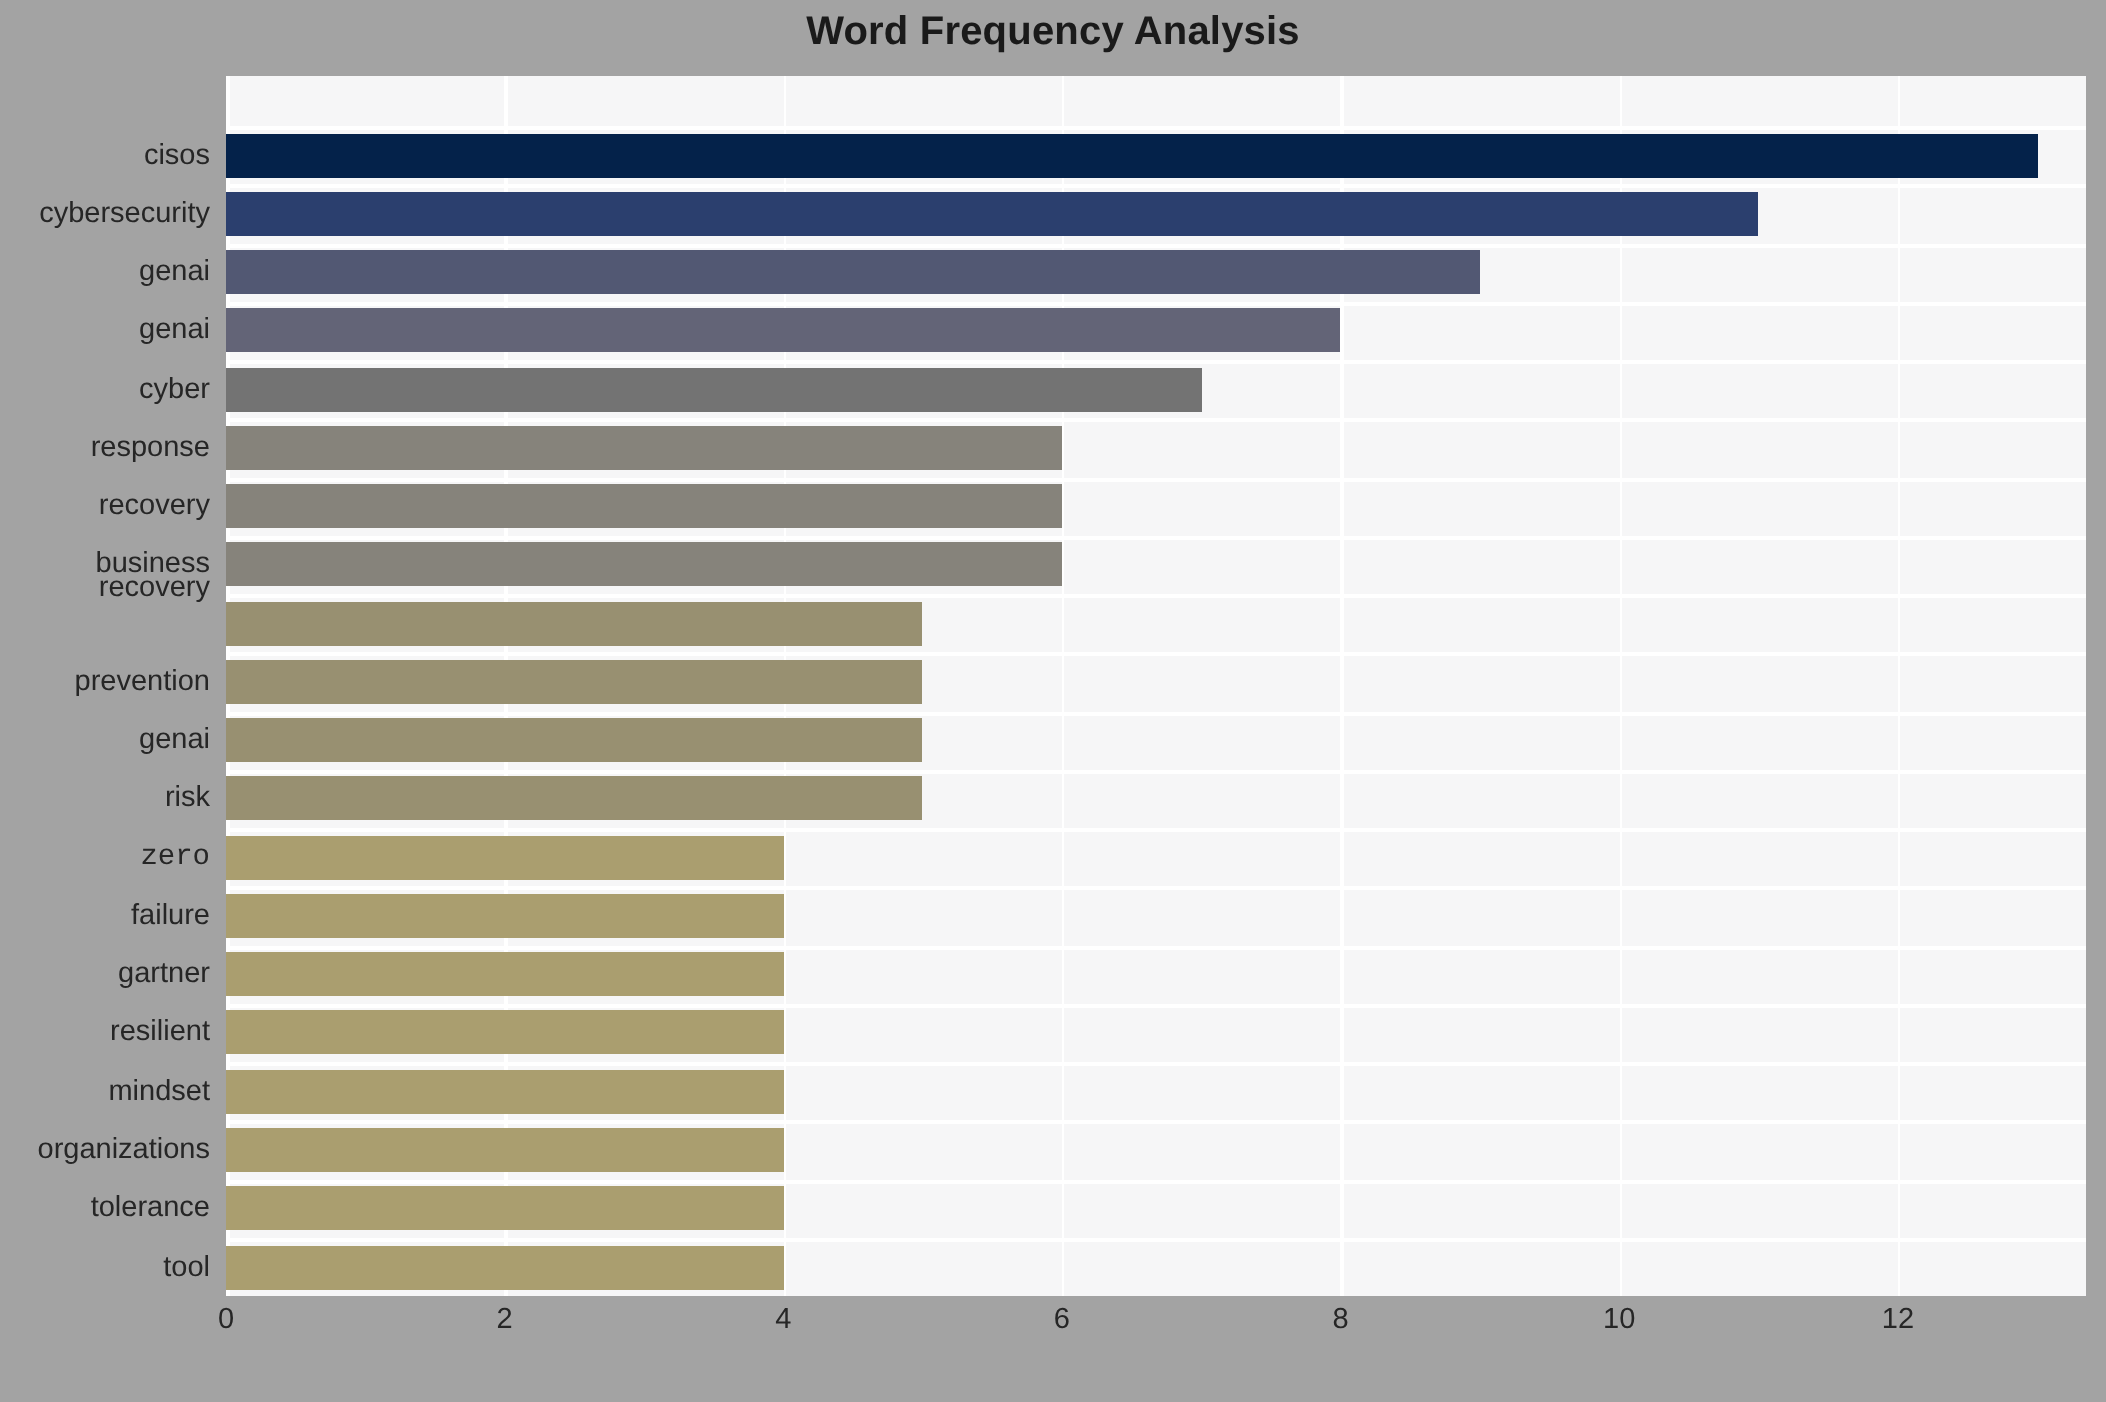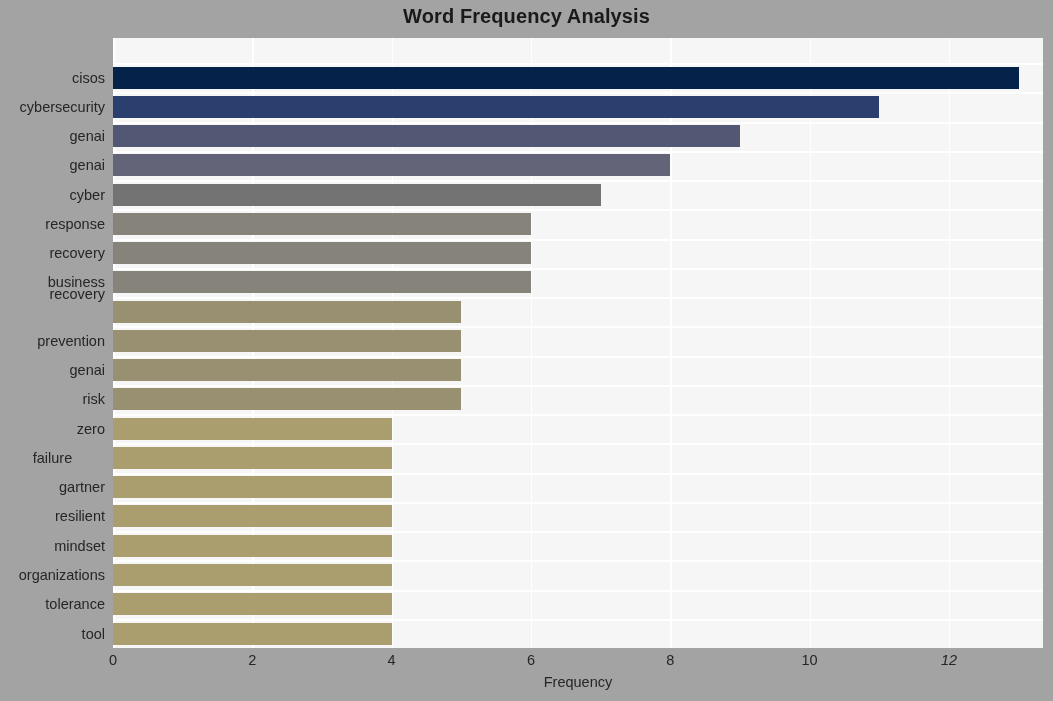--- a/index.html
+++ b/index.html
@@ -184,35 +184,34 @@
       <div class="ytick-label" style="top: 91.1415px;">genai</div>
       <div class="ytick-label" style="top: 120.398px;">genai</div>
       <div class="ytick-label" style="top: 149.655px;">cyber</div>
       <div class="ytick-label" style="top: 178.911px;">response</div>
       <div class="ytick-label" style="top: 208.168px;">recovery</div>
       <div class="ytick-label" style="top: 237.424px;">business</div>
       <div class="ytick-label" style="top: 249px; padding-left: 15px;">recovery</div>
       <div class="ytick-label" style="top: 295.938px;">prevention</div>
       <div class="ytick-label" style="top: 325.194px;">genai</div>
       <div class="ytick-label" style="top: 354.451px;">risk</div>
-      <div class="ytick-label" style="top: 383.707px;">zero</div>
-      <div class="ytick-label" style="top: 412.964px; text-align: center;">failure</div>
+      <div class="ytick-label" style="top: 383.707px; font-family: Liberation Mono, monospace;">zero</div>
+      <div class="ytick-label" style="top: 412.964px;">failure</div>
       <div class="ytick-label" style="top: 442.221px; text-align: right;">gartner</div>
       <div class="ytick-label" style="top: 471.477px; text-align: right;">resilient</div>
       <div class="ytick-label" style="top: 500.734px;">mindset</div>
       <div class="ytick-label" style="top: 529.99px;">organizations</div>
       <div class="ytick-label" style="top: 559.247px;">tolerance</div>
       <div class="ytick-label" style="top: 588.504px;">tool</div>
     </div>
 
   <div id="x-axis">
       <div class="xtick-label" style="left: 0px;">0</div>
       <div class="xtick-label" style="left: 139.326px;">2</div>
       <div class="xtick-label" style="left: 278.652px;">4</div>
       <div class="xtick-label" style="left: 417.978px;">6</div>
       <div class="xtick-label" style="left: 557.303px;">8</div>
       <div class="xtick-label" style="left: 696.629px;">10</div>
-      <div class="xtick-label" style="left: 835.955px; font-style: italic;">12</div>
+      <div class="xtick-label" style="left: 835.955px;">12</div>
     </div>
 
-  <div id="x-axis-title">Frequency</div>
 
 </div>
 
 </body></html>

